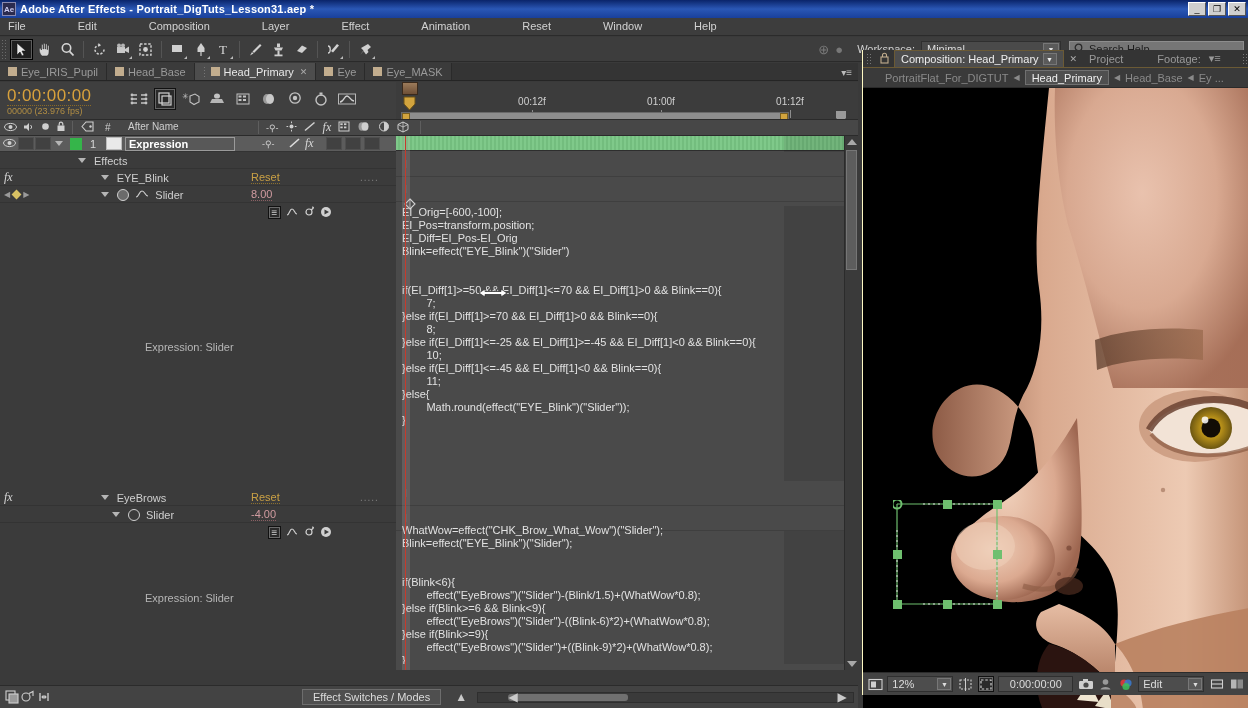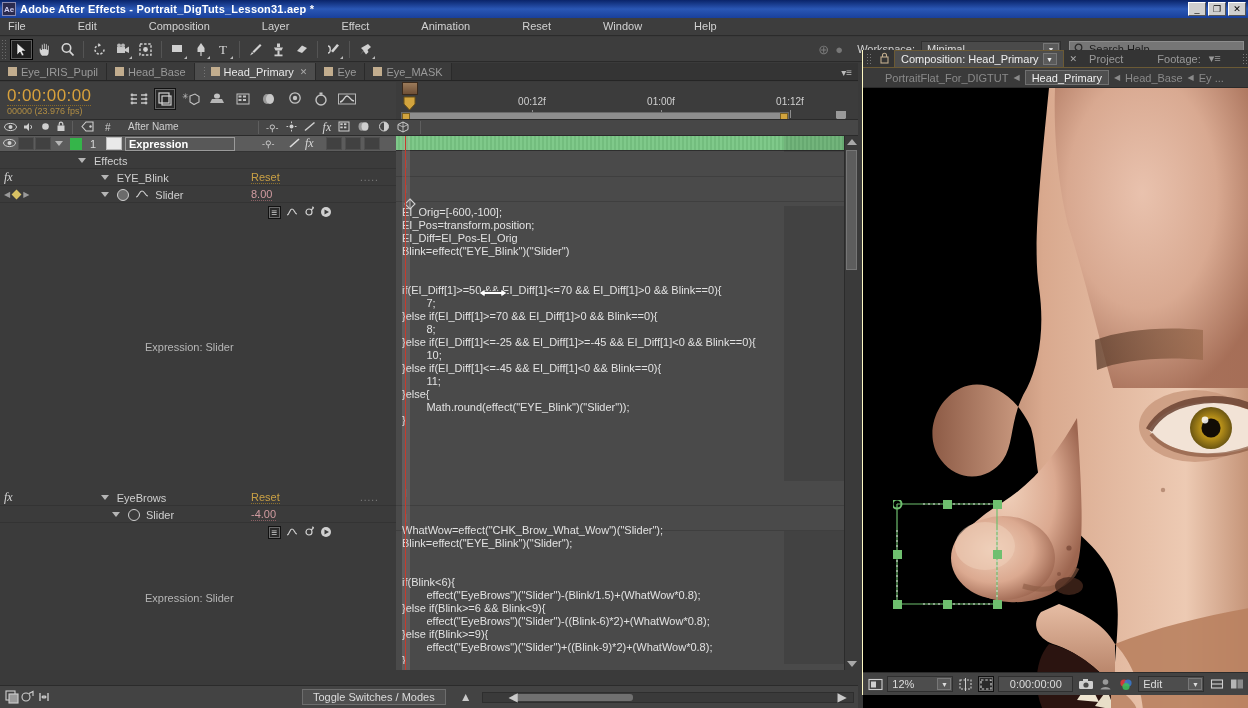--- a/index.html
+++ b/index.html
@@ -818,21 +818,21 @@
           <circle cx="5" cy="7" r="4" fill="none" stroke="#cfcfcf" stroke-width="1.1"></circle>
           <path d="M8,3.5 L12,1.5 L12,6" fill="none" stroke="#cfcfcf" stroke-width="1.1"></path>
         </svg>
     </span>
     <span class="mini-ico">
       <svg width="14" height="14" viewBox="0 0 14 14">
           <path d="M3,3 L3,11 M11,3 L11,11" stroke="#cfcfcf" stroke-width="1.3"></path>
           <path d="M5,7 L9,7 M6.5,5.5 L5,7 L6.5,8.5 M7.5,5.5 L9,7 L7.5,8.5" stroke="#cfcfcf" stroke-width="1.1" fill="none"></path>
         </svg>
     </span>
-    <div class="tgl-switch">Toggle Switches / Modes</div>
+    <div class="tgl-switch">Effect Switches / Modes</div>
     <span class="mini-ico" style="margin-left:12px;">▲</span>
     <div class="hscroll">
       <div class="hthumb"></div>
     </div>
     <span class="mini-ico" style="position:absolute;left:505px;">◀</span>
     <span class="mini-ico" style="position:absolute;right:8px;">▶</span>
   </div>
 
   <div class="viewer">
     <div class="vtabs">

